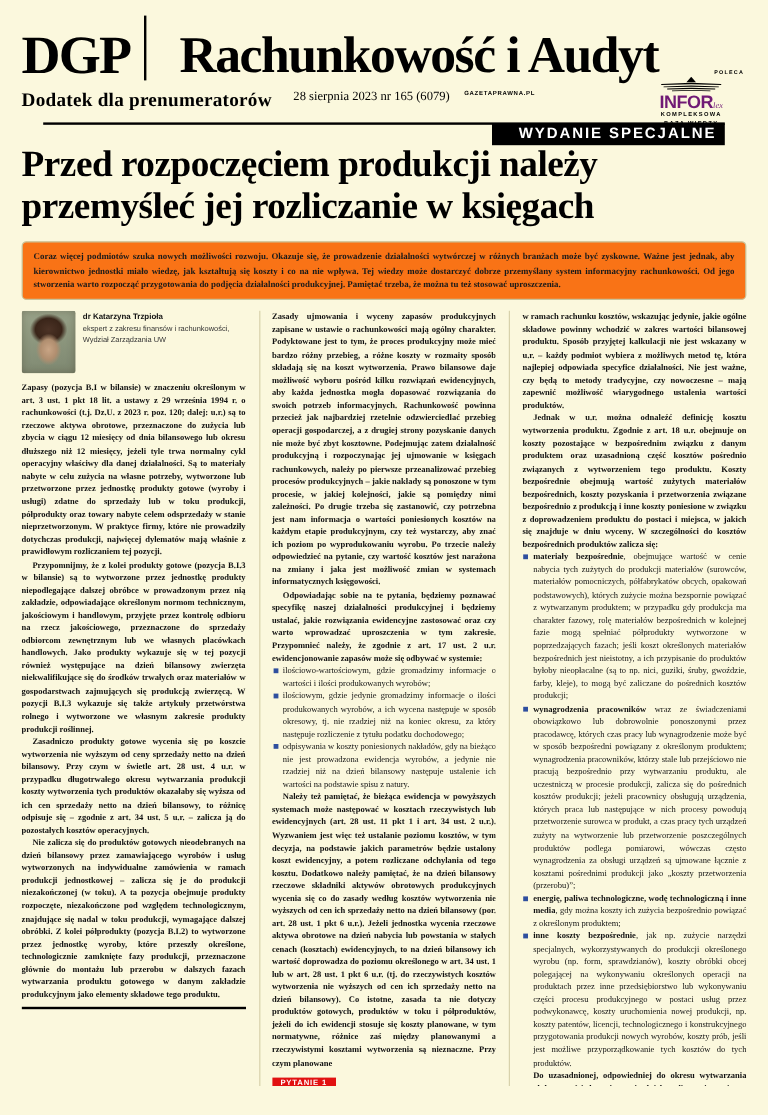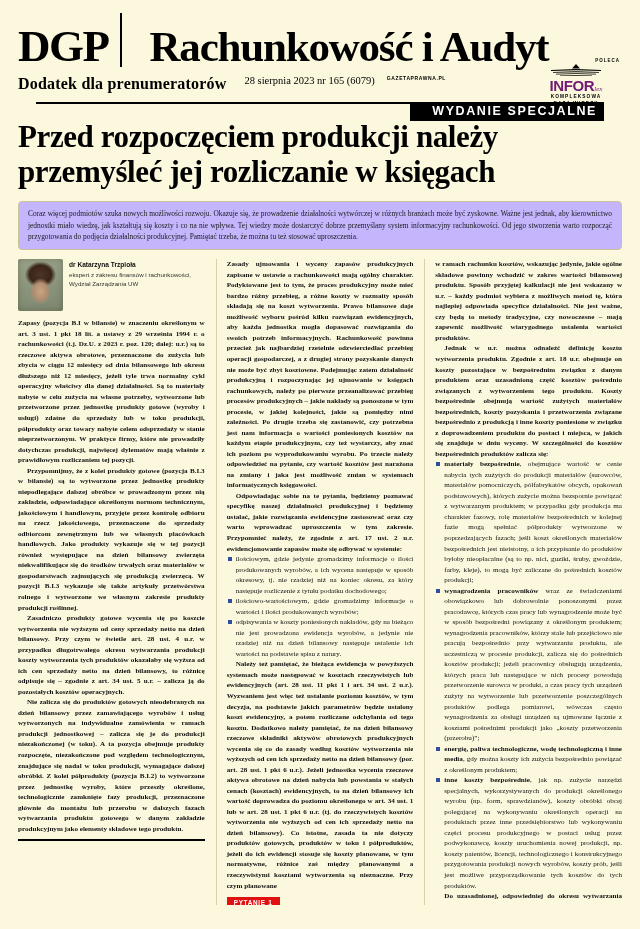--- a/index.html
+++ b/index.html
@@ -159,24 +159,24 @@
     line-height: 1.12;
     letter-spacing: -0.4px;
     color: #000;
   }
 
   
   .lead {
     margin: 12px 18px 0 18px;
     border: 1px solid #c9c39a;
     border-radius: 4px;
-    background: #c4b5fd;
+    background: #f97316;
     padding: 6px 9px 7px 9px;
     font-family: "Liberation Serif", serif;
-    font-weight: normal;
+    font-weight: bold;
     font-size: 7.4px;
     line-height: 1.52;
     text-align: justify;
     color: #1a1a1a;
   }
 
   
   .cols {
     margin: 9px 18px 0 18px;
     display: flex;
@@ -359,22 +359,22 @@
     <p>Przypomnijmy, że z kolei produkty gotowe (pozycja B.I.3 w bilansie) są to wytworzone przez jednostkę produkty niepodlegające dalszej obróbce w prowadzonym przez nią zakładzie, odpowiadające określonym normom technicznym, jakościowym i handlowym, przyjęte przez kontrolę odbioru na rzecz jakościowego, przeznaczone do sprzedaży odbiorcom zewnętrznym lub we własnych placówkach handlowych. Jako produkty wykazuje się w tej pozycji również występujące na dzień bilansowy zwierzęta niekwalifikujące się do środków trwałych oraz materiałów w gospodarstwach zajmujących się produkcją zwierzęcą. W pozycji B.I.3 wykazuje się także artykuły przetwórstwa rolnego i wytworzone we własnym zakresie produkty produkcji roślinnej.</p>
     <p>Zasadniczo produkty gotowe wycenia się po koszcie wytworzenia nie wyższym od ceny sprzedaży netto na dzień bilansowy. Przy czym w świetle art. 28 ust. 4 u.r. w przypadku długotrwałego okresu wytwarzania produkcji koszty wytworzenia tych produktów okazałaby się wyższa od ich cen sprzedaży netto na dzień bilansowy, to różnicę odpisuje się – zgodnie z art. 34 ust. 5 u.r. – zalicza ją do pozostałych kosztów operacyjnych.</p>
     <p>Nie zalicza się do produktów gotowych nieodebranych na dzień bilansowy przez zamawiającego wyrobów i usług wytworzonych na indywidualne zamówienia w ramach produkcji jednostkowej – zalicza się je do produkcji niezakończonej (w toku). A ta pozycja obejmuje produkty rozpoczęte, niezakończone pod względem technologicznym, znajdujące się nadal w toku produkcji, wymagające dalszej obróbki. Z kolei półprodukty (pozycja B.I.2) to wytworzone przez jednostkę wyroby, które przeszły określone, technologicznie zamknięte fazy produkcji, przeznaczone głównie do montażu lub przerobu w dalszych fazach wytwarzania produktu gotowego w danym zakładzie produkcyjnym jako elementy składowe tego produktu.</p>
     <div class="col-rule-end"></div>
   </div>
 
   <div class="col">
     <p class="noindent">Zasady ujmowania i wyceny zapasów produkcyjnych zapisane w ustawie o rachunkowości mają ogólny charakter. Podyktowane jest to tym, że proces produkcyjny może mieć bardzo różny przebieg, a różne koszty w rozmaity sposób składają się na koszt wytworzenia. Prawo bilansowe daje możliwość wyboru pośród kilku rozwiązań ewidencyjnych, aby każda jednostka mogła dopasować rozwiązania do swoich potrzeb informacyjnych. Rachunkowość powinna przecież jak najbardziej rzetelnie odzwierciedlać przebieg operacji gospodarczej, a z drugiej strony pozyskanie danych nie może być zbyt kosztowne. Podejmując zatem działalność produkcyjną i rozpoczynając jej ujmowanie w księgach rachunkowych, należy po pierwsze przeanalizować przebieg procesów produkcyjnych – jakie nakłady są ponoszone w tym procesie, w jakiej kolejności, jakie są pomiędzy nimi zależności. Po drugie trzeba się zastanowić, czy potrzebna jest nam informacja o wartości poniesionych kosztów na każdym etapie produkcyjnym, czy też wystarczy, aby znać ich poziom po wyprodukowaniu wyrobu. Po trzecie należy odpowiedzieć na pytanie, czy wartość kosztów jest narażona na zmiany i jaka jest możliwość zmian w systemach informatycznych księgowości.</p>
     <p>Odpowiadając sobie na te pytania, będziemy poznawać specyfikę naszej działalności produkcyjnej i będziemy ustalać, jakie rozwiązania ewidencyjne zastosować oraz czy warto wprowadzać uproszczenia w tym zakresie. Przypomnieć należy, że zgodnie z art. 17 ust. 2 u.r. ewidencjonowanie zapasów może się odbywać w systemie:</p>
     <ul class="blist">
+      <li>ilościowo-wartościowym, gdzie gromadzimy informacje o wartości i ilości produkowanych wyrobów;</li>
       <li>ilościowym, gdzie jedynie gromadzimy informacje o ilości produkowanych wyrobów, a ich wycena następuje w sposób okresowy, tj. nie rzadziej niż na koniec okresu, za który następuje rozliczenie z tytułu podatku dochodowego;</li>
-      <li>ilościowo-wartościowym, gdzie gromadzimy informacje o wartości i ilości produkowanych wyrobów;</li>
       <li>odpisywania w koszty poniesionych nakładów, gdy na bieżąco nie jest prowadzona ewidencja wyrobów, a jedynie nie rzadziej niż na dzień bilansowy następuje ustalenie ich wartości na podstawie spisu z natury.</li>
     </ul>
     <p>Należy też pamiętać, że bieżąca ewidencja w powyższych systemach może następować w kosztach rzeczywistych lub ewidencyjnych (art. 28 ust. 11 pkt 1 i art. 34 ust. 2 u.r.). Wyzwaniem jest więc też ustalanie poziomu kosztów, w tym decyzja, na podstawie jakich parametrów będzie ustalony koszt ewidencyjny, a potem rozliczane odchylania od tego kosztu. Dodatkowo należy pamiętać, że na dzień bilansowy rzeczowe składniki aktywów obrotowych produkcyjnych wycenia się co do zasady według kosztów wytworzenia nie wyższych od cen ich sprzedaży netto na dzień bilansowy (por. art. 28 ust. 1 pkt 6 u.r.). Jeżeli jednostka wycenia rzeczowe aktywa obrotowe na dzień nabycia lub powstania w stałych cenach (kosztach) ewidencyjnych, to na dzień bilansowy ich wartość doprowadza do poziomu określonego w art. 34 ust. 1 lub w art. 28 ust. 1 pkt 6 u.r. (tj. do rzeczywistych kosztów wytworzenia nie wyższych od cen ich sprzedaży netto na dzień bilansowy). Co istotne, zasada ta nie dotyczy produktów gotowych, produktów w toku i półproduktów, jeżeli do ich ewidencji stosuje się koszty planowane, w tym normatywne, różnice zaś między planowanymi a rzeczywistymi kosztami wytworzenia są nieznaczne. Przy czym planowane</p>
     <div class="pytanie-wrap">
       <div class="pytanie-tag">PYTANIE 1</div>
       <div class="pytanie-q">Jak ustalić na potrzeby rachunkowości koszt wytworzenia produktu?</div>
       <div class="pytanie-a">Sposób ustalania kosztu wytworzenia produktu powinien być odzwierciedleniem tego, w jaki sposób są ponoszone nakłady w trakcie procesów produkcyjnych. Prawo bilansowe nie narzuca metod kalkulacji kosztu wytworzenia</div>
     </div>
 
   </div>

